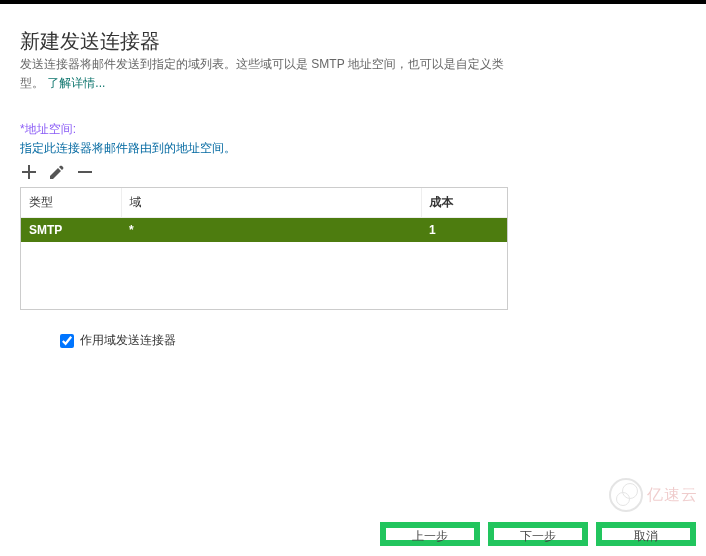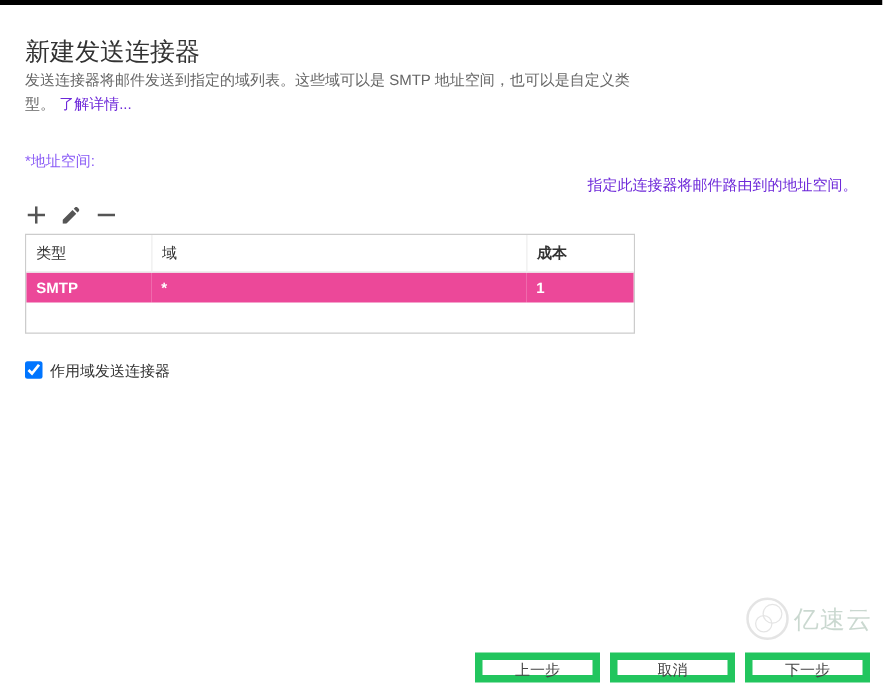--- a/index.html
+++ b/index.html
@@ -30,32 +30,31 @@
       font-weight: normal;
       color: #333;
     }
     .description {
       color: #666;
       line-height: 1.6;
       margin-bottom: 28px;
       max-width: 500px;
     }
     .link {
-      color: #6d28d9;
+      color: #0f766e;
       text-decoration: none;
       cursor: pointer;
     }
     .section-label {
       color: #8b5cf6;
       margin-bottom: 2px;
     }
     .section-sub {
-      color: #6d28d9;
+      color: #0369a1;
       margin-bottom: 6px;
-      text-align: right;
     }
     .toolbar {
       display: flex;
       gap: 10px;
       margin-bottom: 6px;
     }
     .toolbar-btn {
       width: 18px;
       height: 18px;
       display: flex;
@@ -64,21 +63,21 @@
       cursor: pointer;
       color: #555;
     }
     .toolbar-btn svg {
       width: 14px;
       height: 14px;
     }
     .table-wrap {
       border: 1px solid #ccc;
       width: 488px;
-      height: 80px;
+      height: 123px;
       overflow: hidden;
     }
     table {
       width: 100%;
       border-collapse: collapse;
       font-size: 12px;
     }
     thead th {
       text-align: left;
       font-weight: normal;
@@ -86,34 +85,36 @@
       color: #333;
       border-right: 1px solid #eee;
       border-bottom: 1px solid #eee;
       background: #fff;
     }
     thead th:last-child {
       border-right: none;
       font-weight: bold;
     }
     tbody tr.selected {
-      background: #ec4899;
+      background: #4d7c0f;
       color: #fff;
     }
     tbody td {
       padding: 5px 8px;
       font-weight: bold;
     }
     .col-type { width: 100px; }
     .col-domain { width: 300px; }
     .checkbox-row {
       margin-top: 22px;
       display: flex;
+      align-items: center;
       gap: 6px;
       color: #333;
+      margin-left: 40px;
     }
     .checkbox-row input {
       width: 14px;
       height: 14px;
     }
     .footer {
       position: absolute;
       bottom: 10px;
       right: 10px;
       display: flex;
@@ -152,22 +153,22 @@
       border: 1.5px solid #888;
       border-radius: 50%;
     }
     .wm-circle::before {
       width: 14px; height: 14px; top: 3px; right: 3px;
     }
     .wm-circle::after {
       width: 12px; height: 12px; bottom: 4px; left: 5px;
     }
     .wm-text {
-      font-size: 20px;
-      color: #14532d;
+      font-size: 16px;
+      color: #b91c1c;
       letter-spacing: 1px;
     }
   </style>
 </head>
 <body>
 
 <div class="topbar"></div>
 
 <div class="content">
   <h1 class="page-title">新建发送连接器</h1>
@@ -223,15 +224,15 @@
   </label>
 </div>
 
 <div class="watermark">
   <div class="wm-circle"></div>
   <span class="wm-text">亿速云</span>
 </div>
 
 <div class="footer">
   <button class="btn">上一步</button>
+  <button class="btn">下一步</button>
   <button class="btn">取消</button>
-  <button class="btn">下一步</button>
 </div>
 
 </body></html>

